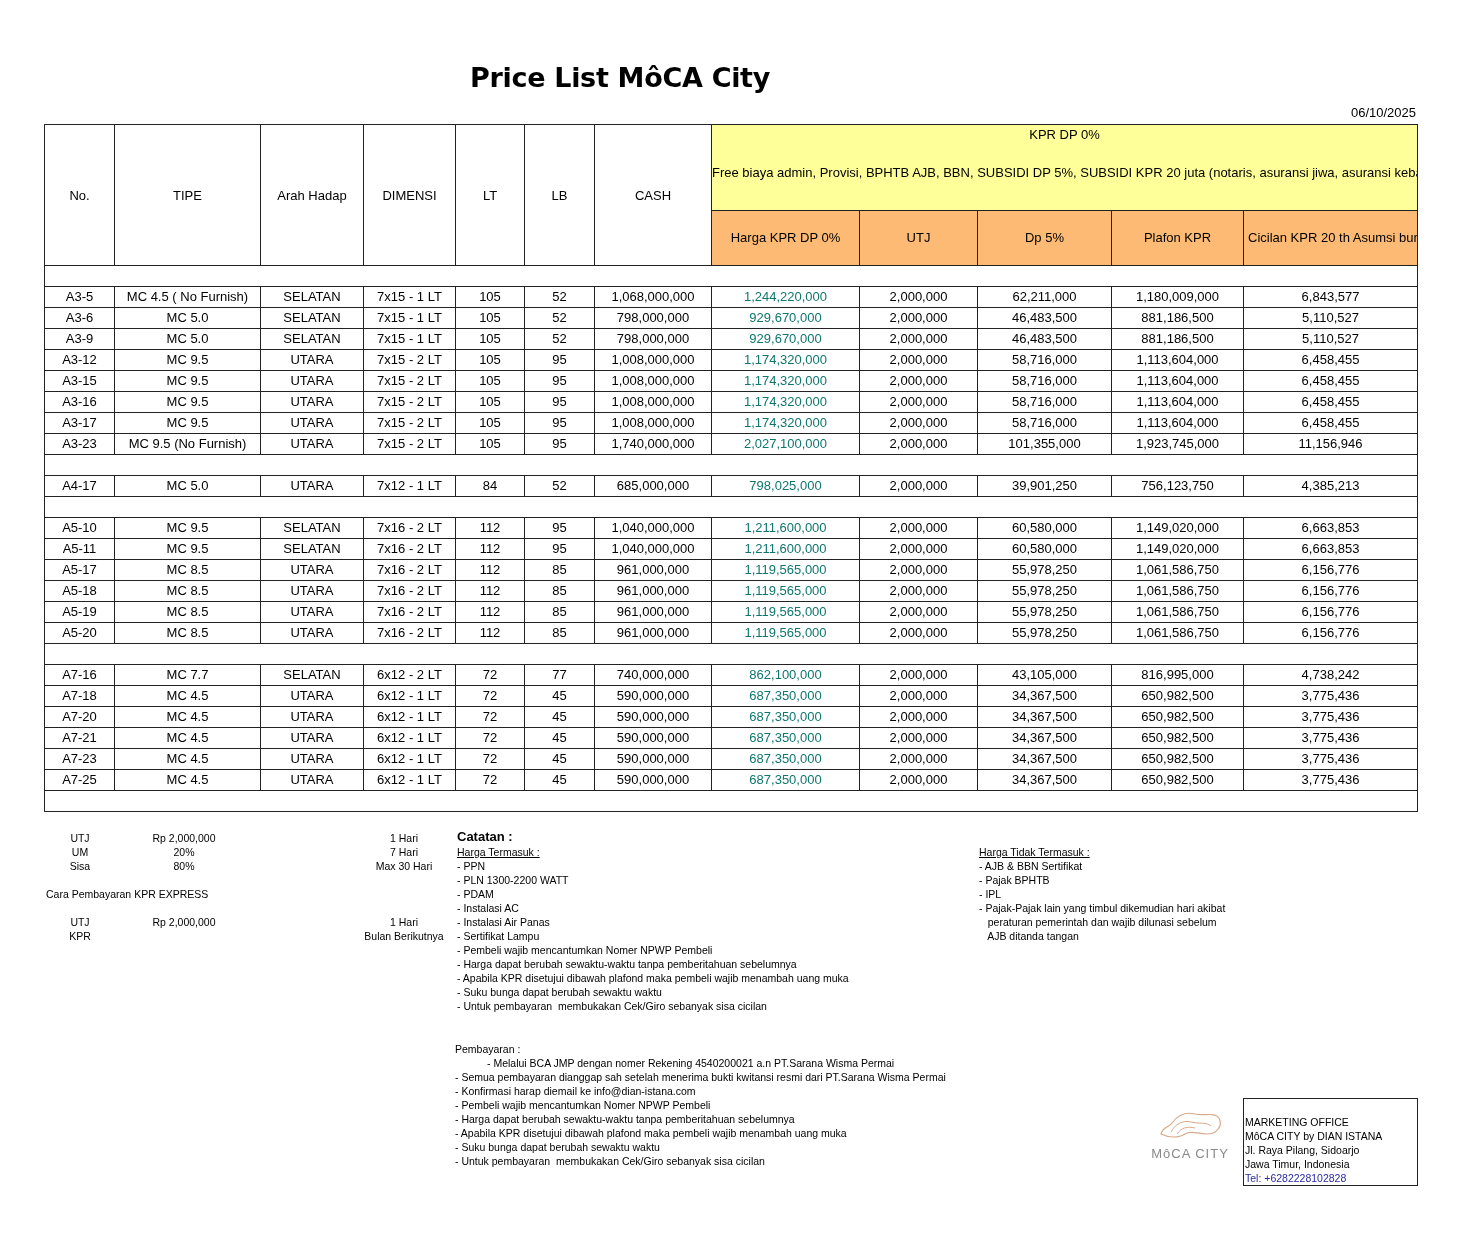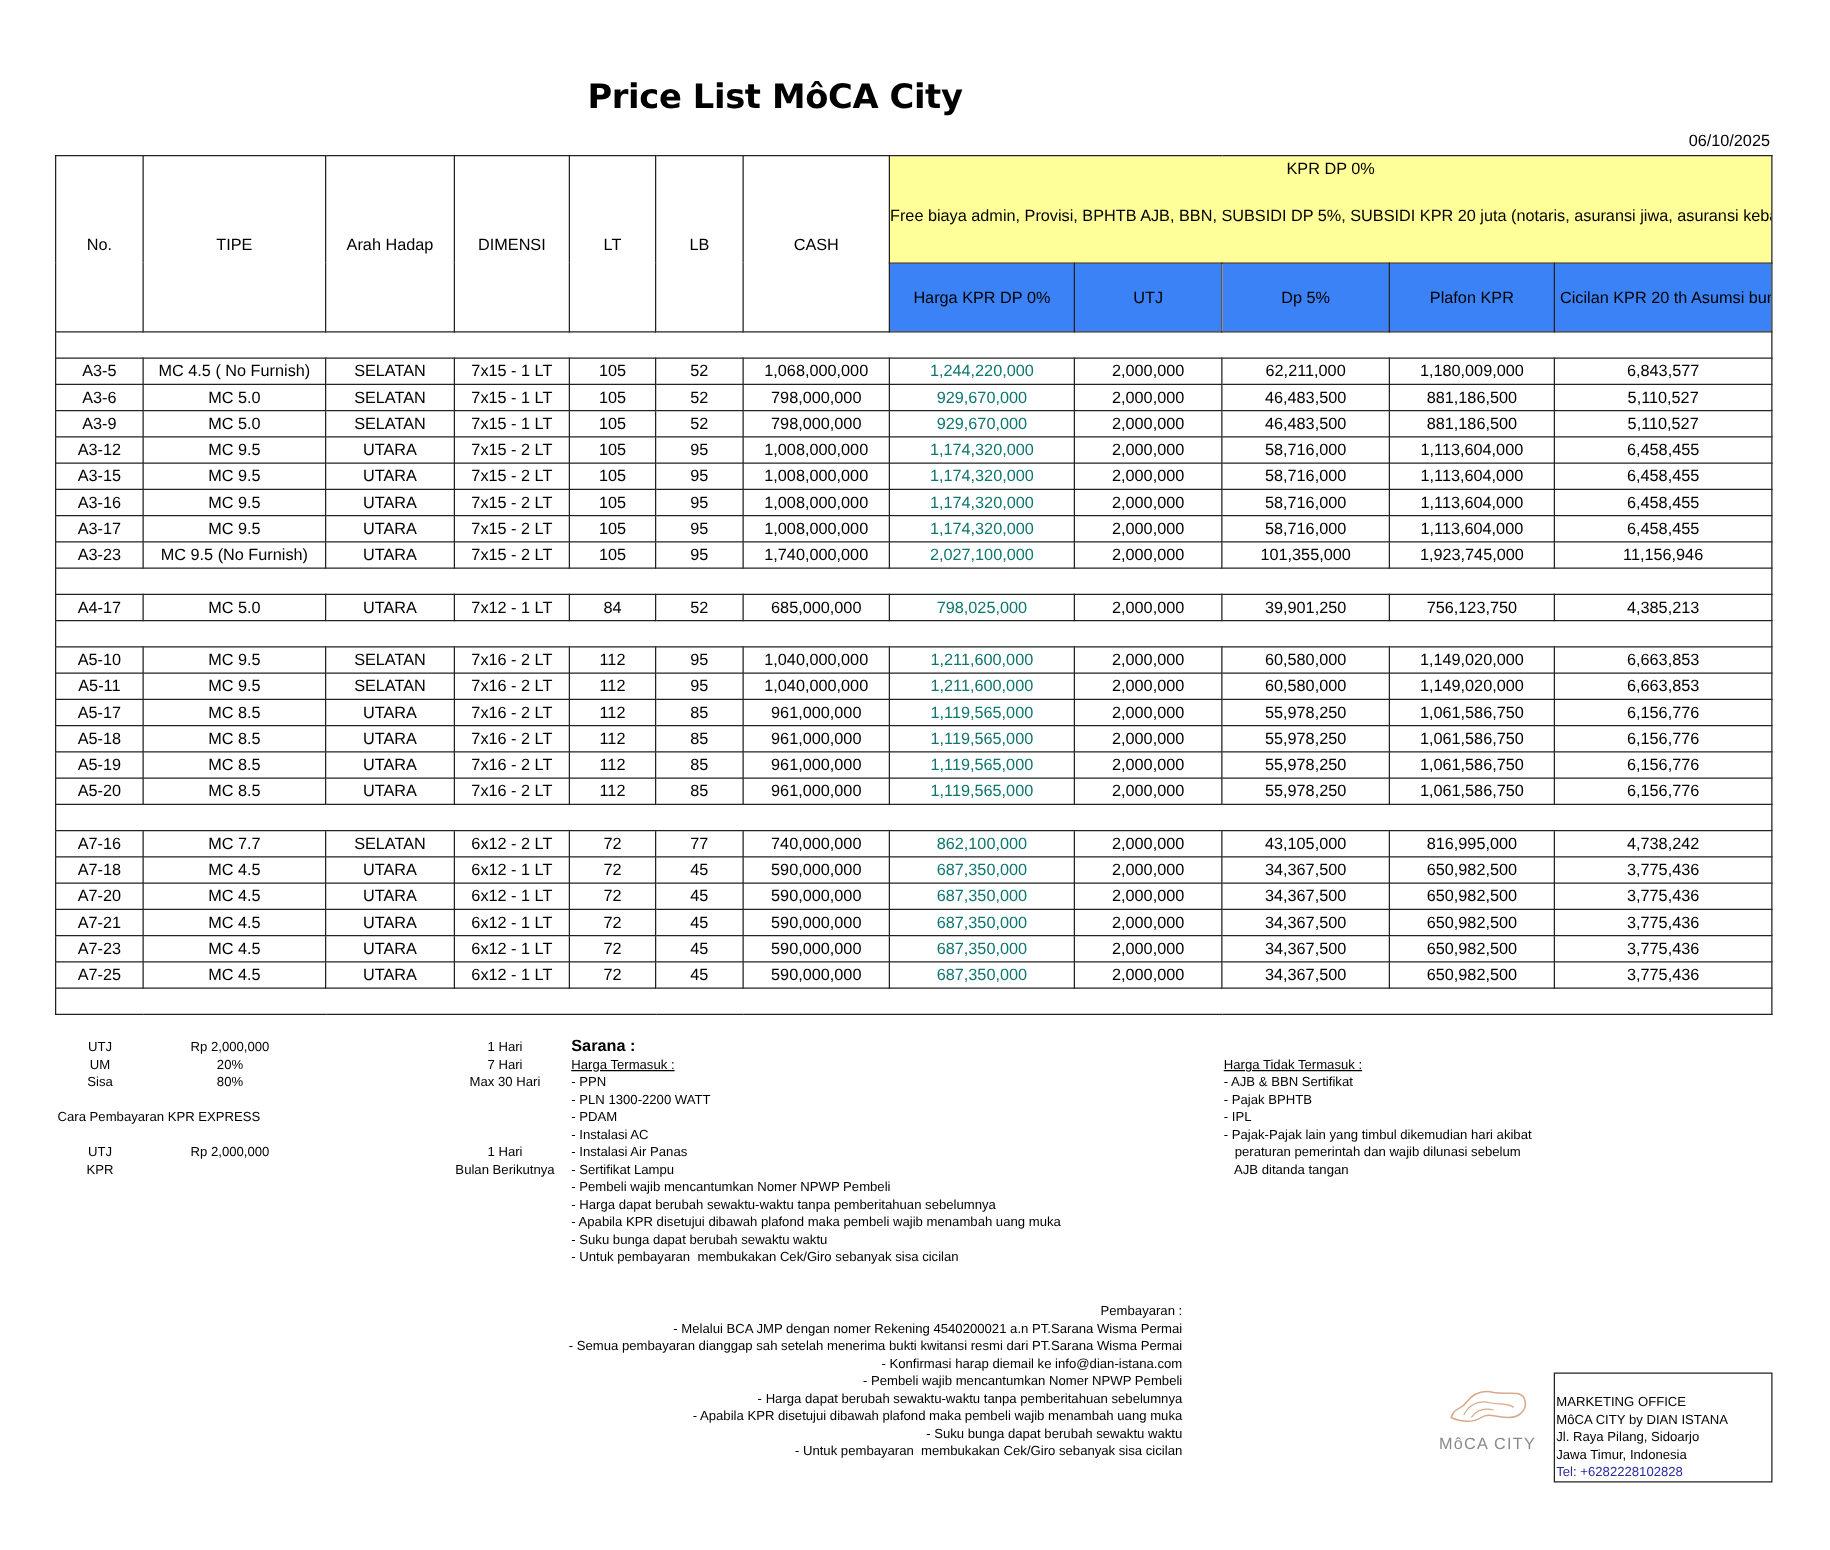--- a/index.html
+++ b/index.html
@@ -3,36 +3,36 @@
 <meta charset="utf-8">
 <style>
   html, body { margin:0; padding:0; background:#ffffff; }
   body { width:1464px; height:1240px; position:relative; font-family:"Liberation Sans", sans-serif; color:#000; overflow:hidden; }
   .title { position:absolute; left:0; width:1240px; top:62px; text-align:center; font-family:"DejaVu Sans", sans-serif; font-weight:bold; font-size:27px; letter-spacing:-0.3px; }
   .date { position:absolute; right:48px; top:105px; font-size:13px; }
   table.price { position:absolute; left:44px; top:124px; border-collapse:collapse; table-layout:fixed; width:1373px; font-size:13px; }
   table.price td, table.price th { border:1px solid #222; text-align:center; padding:0; font-weight:normal; overflow:hidden; white-space:nowrap; }
   th.hdr { height:140px; vertical-align:middle; }
   th.kpr-top { background:#ffff99; height:84px; vertical-align:top; white-space:normal; padding:4px 14px 0; line-height:20px; }
-  th.kpr-sub { background:#3b82f6; height:54px; white-space:normal; line-height:19px; }
+  th.kpr-sub { background:#fdba74; height:54px; white-space:normal; line-height:19px; }
   tr.data td { height:20px; line-height:20px; }
   tr.gap td { height:20px; }
   td.green { color:#0f766e; }
   td.bold { font-weight:bold; }
   .kpr-title { display:block; margin-bottom:18px; }
   .footer-left { position:absolute; left:46px; top:831px; font-size:10.5px; line-height:14px; }
   .footer-left .row { display:flex; }
   .footer-left .c1 { width:68px; text-align:center; }
   .footer-left .c2 { width:140px; text-align:center; margin-left:0; }
   .footer-left .c3 { width:180px; text-align:center; margin-left:60px; }
   .notes { position:absolute; left:457px; top:829px; font-size:10.5px; line-height:14px; }
   .notes .head { font-weight:bold; font-size:13px; line-height:16px; }
   .u { text-decoration:underline; }
   .notes2 { position:absolute; left:979px; top:845px; font-size:10.5px; line-height:14px; }
-  .pay { position:absolute; left:455px; top:1042px; font-size:10.5px; line-height:14px;text-align:right; }
+  .pay { position:absolute; left:455px; top:1042px; font-size:10.5px; line-height:14px; }
   .logo { position:absolute; left:1145px; top:1108px; width:90px; text-align:center; }
   .logo-text { font-size:13px; color:#8a8a8a; letter-spacing:1px; margin-top:2px; }
   .office { position:absolute; left:1243px; top:1098px; width:172px; border:1px solid #222; font-size:10.5px; line-height:14px; padding:16px 0 0 1px; }
   .office .tel { color:#2a2aa0; }
 </style>
 </head>
 <body>
 
 <div class="title">Price List MôCA City</div>
 <div class="date">06/10/2025</div>
@@ -414,21 +414,21 @@
       </div>
       <div class="row">
         <div class="c1">KPR</div>
         <div class="c2"></div>
         <div class="c3">Bulan Berikutnya</div>
       </div>
     </div>
 </div>
 
 <div class="notes">
-  <div class="head">Sarana :</div>
+  <div class="head">Catatan :</div>
   <div class="u">Harga Termasuk :</div>
   <div id="included">
       <div style="white-space: pre;">- PPN</div>
       <div style="white-space: pre;">- PLN 1300-2200 WATT</div>
       <div style="white-space: pre;">- PDAM</div>
       <div style="white-space: pre;">- Instalasi AC</div>
       <div style="white-space: pre;">- Instalasi Air Panas</div>
       <div style="white-space: pre;">- Sertifikat Lampu</div>
       <div style="white-space: pre;">- Pembeli wajib mencantumkan Nomer NPWP Pembeli</div>
       <div style="white-space: pre;">- Harga dapat berubah sewaktu-waktu tanpa pemberitahuan sebelumnya</div>

